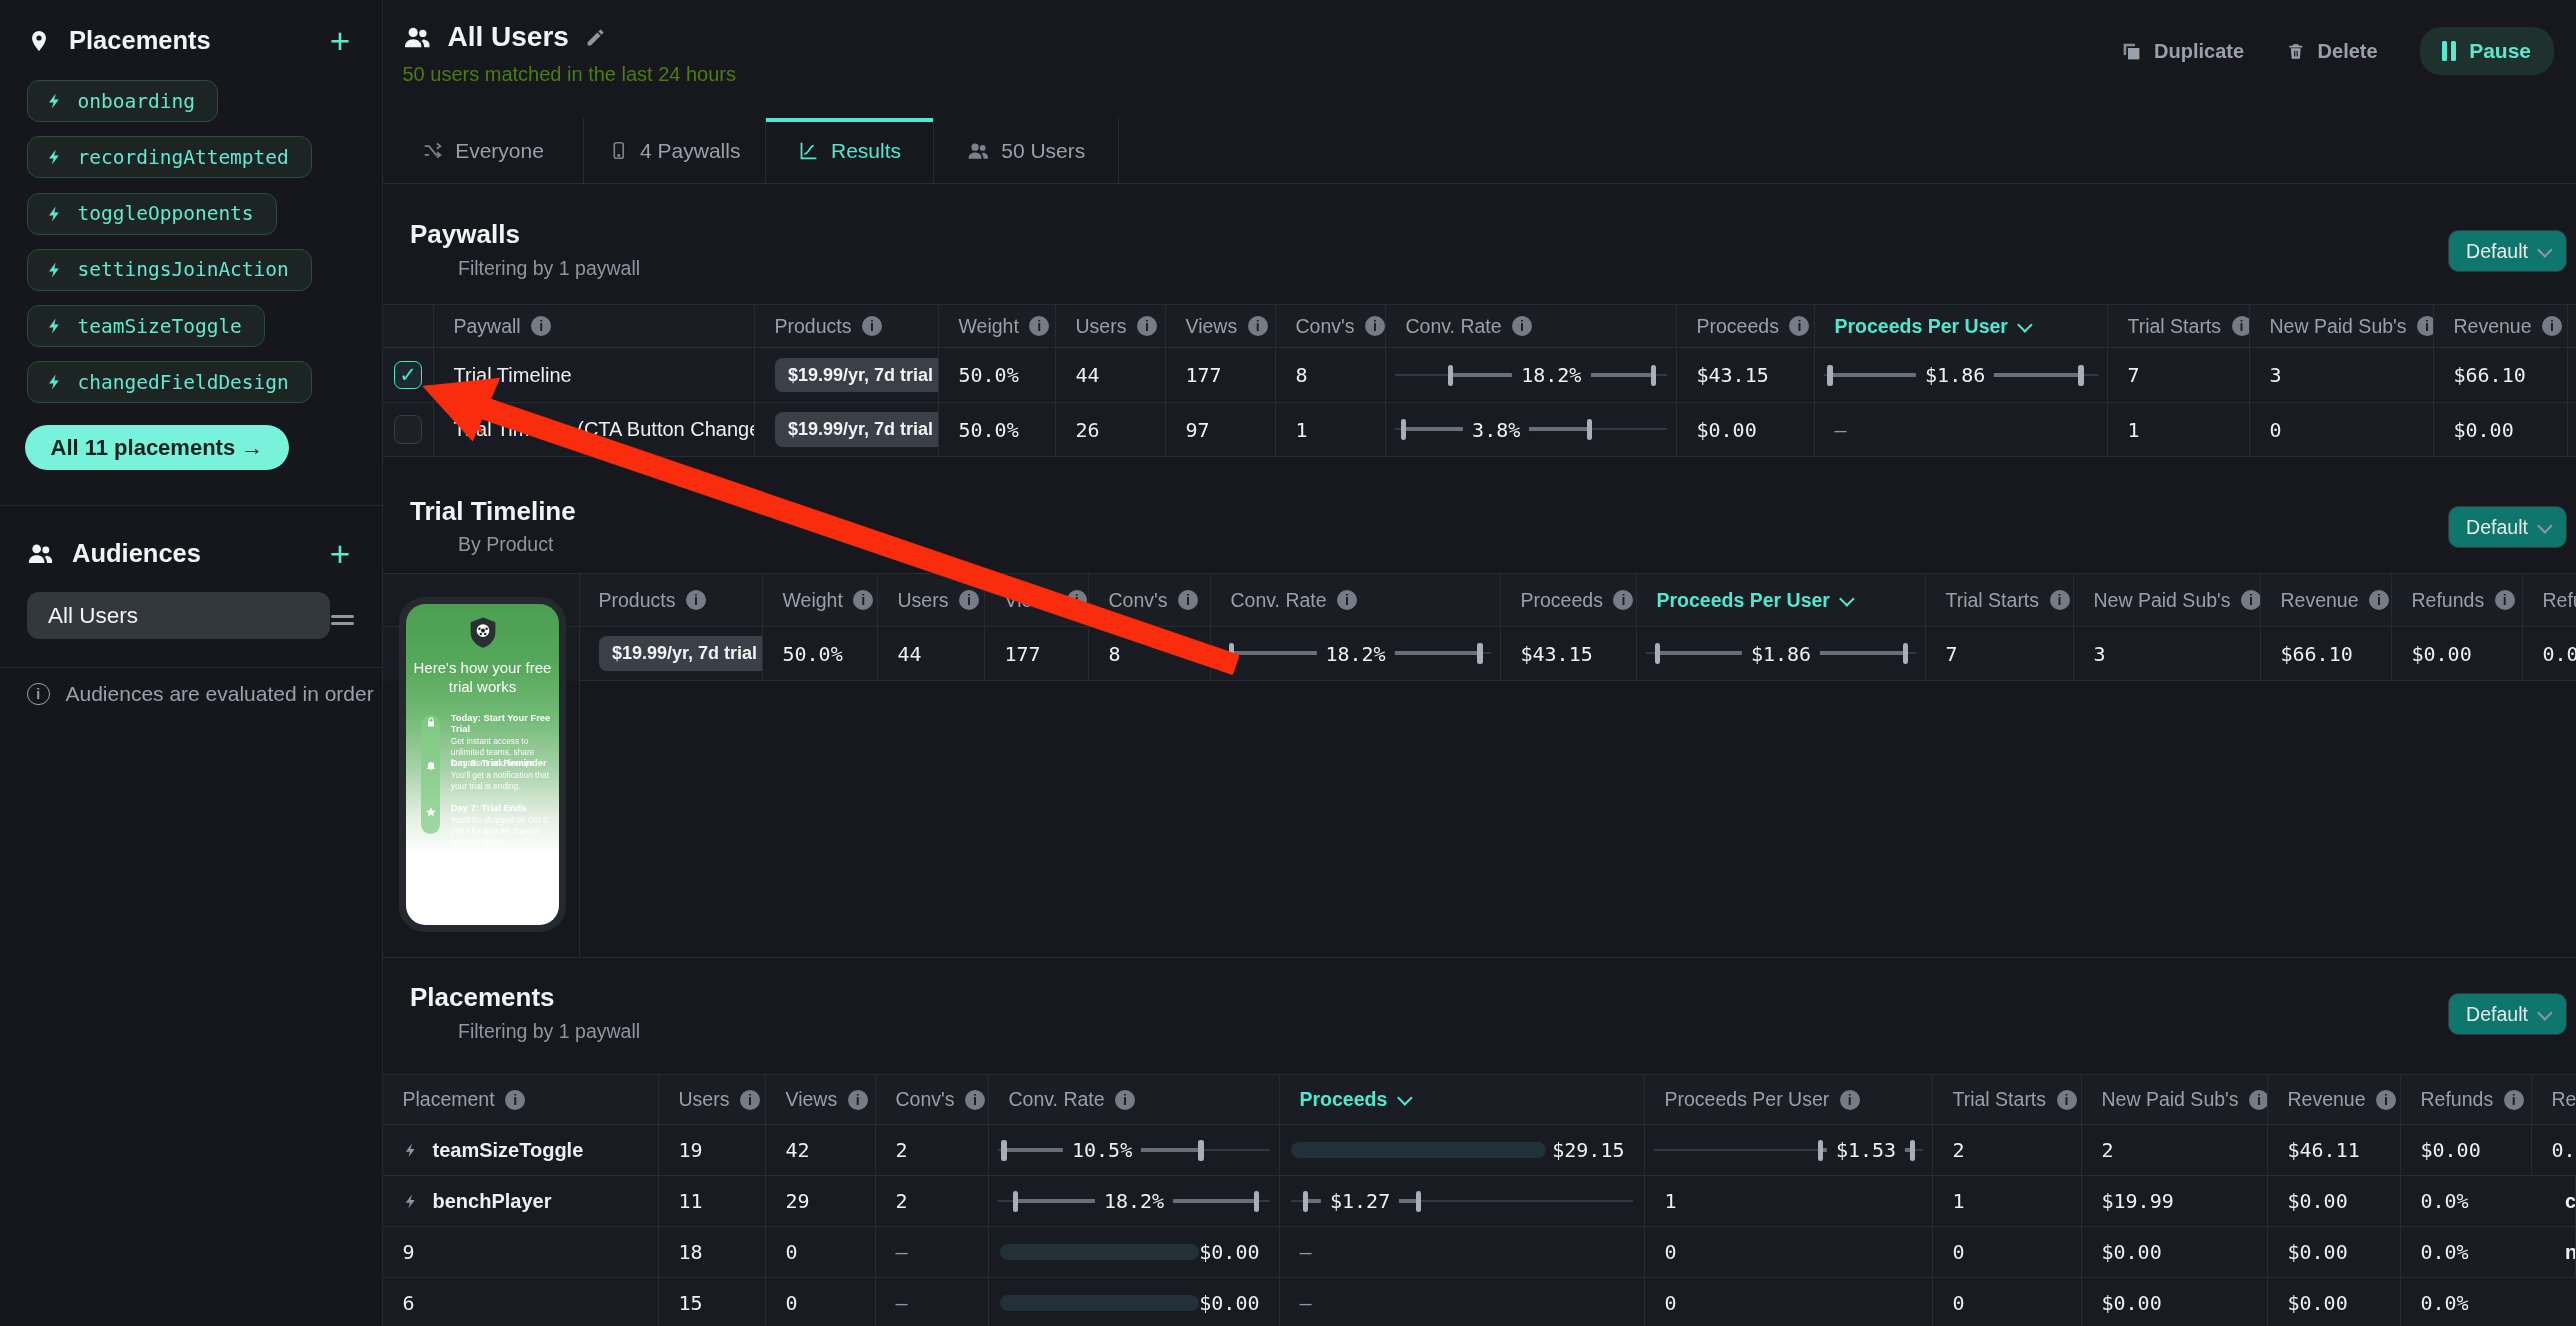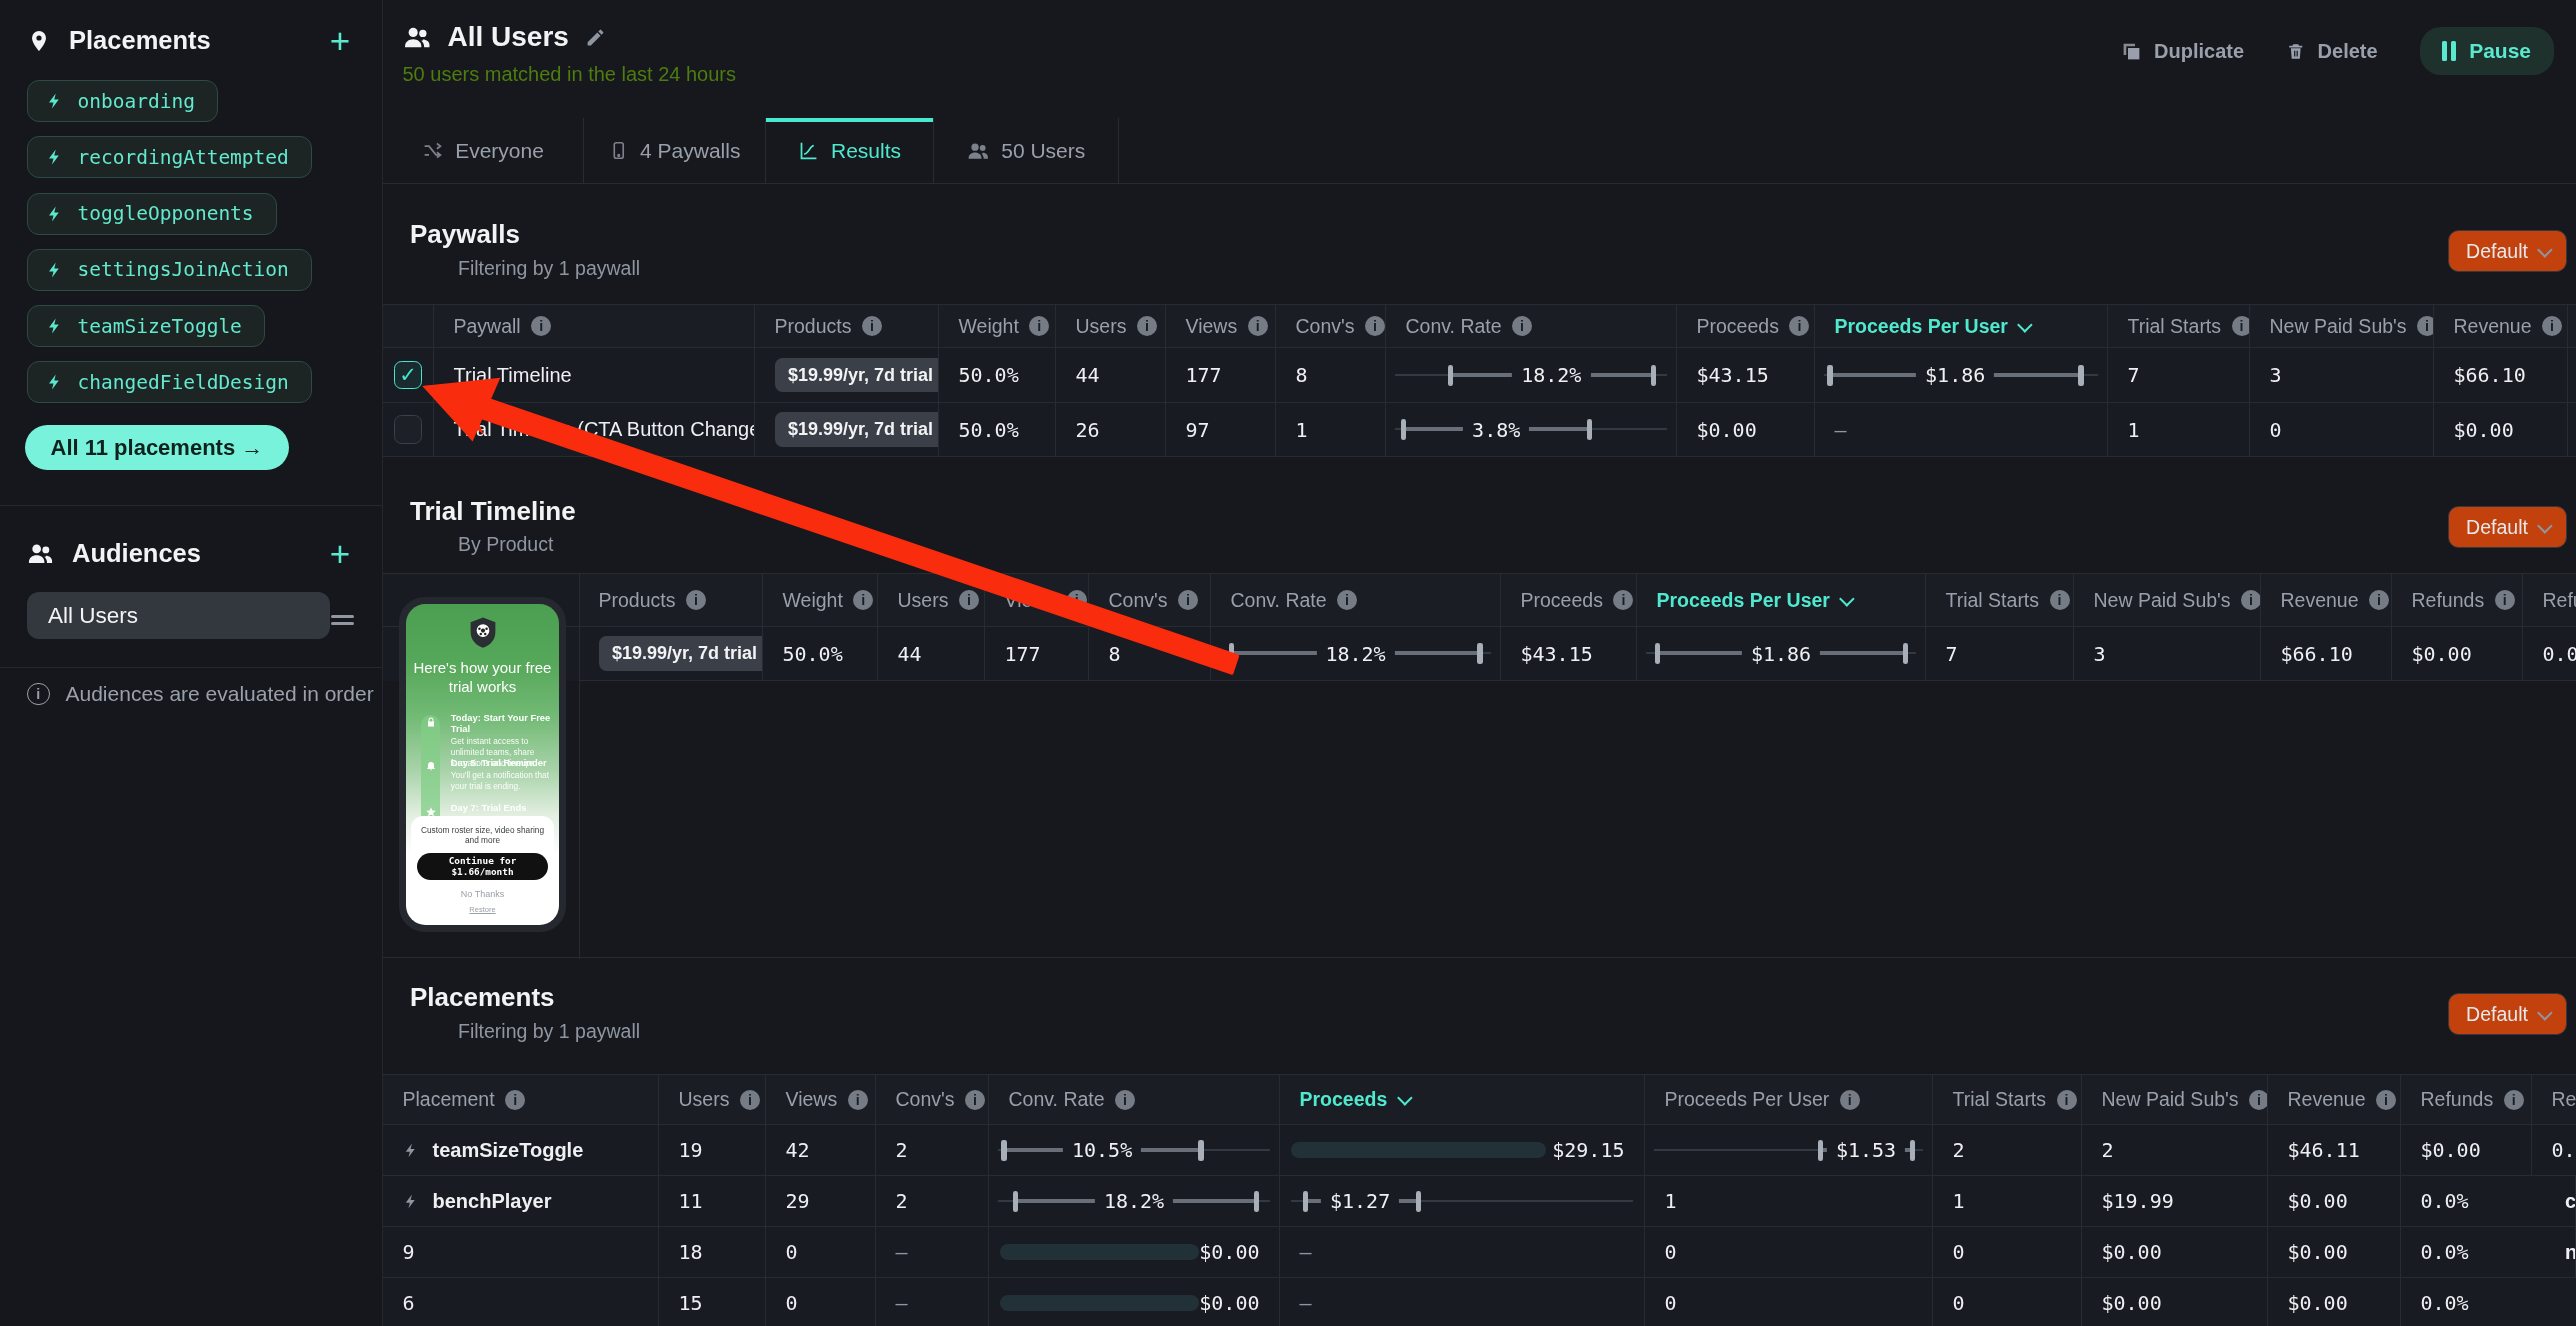--- a/index.html
+++ b/index.html
@@ -39,21 +39,21 @@
   .tabs { position:absolute; left:383px; top:118px; width:2193px; height:66px; border-bottom:0.8px solid #272b32; display:flex; }
   .tab { position:relative; display:flex; align-items:center; justify-content:center; gap:12px; border-right:0.8px solid #272b32; color:#9aa0ab; font-size:21px; cursor:pointer; }
   .tab .ti { color:#7c828c; }
   .tab.active { color:#4fe9cf;align-items:center; }
   .tab.active .ti { color:#4fe9cf; }
   .tab.active::before { content:""; position:absolute; left:0; top:0; right:0; height:3.8px; background:#49e9cf; }
 
   
   .sec-title { position:absolute; left:410px; font-size:26px; font-weight:700; color:#f2f3f5; }
   .sec-sub { position:absolute; left:410px; font-size:19.5px; color:#8f96a1;margin-left:48px; }
-  .default-btn { position:absolute; left:2448px; width:119px; height:42px; background:#c2410c; border:0.8px solid #33383f; border-radius:10.5px; display:flex; align-items:center; justify-content:center; gap:10.5px; font-size:19.5px; color:#e7e9ec; cursor:pointer; }
+  .default-btn { position:absolute; left:2448px; width:119px; height:42px; background:#0f766e; border:0.8px solid #33383f; border-radius:10.5px; display:flex; align-items:center; justify-content:center; gap:10.5px; font-size:19.5px; color:#e7e9ec; cursor:pointer; }
   .chev { width:10.5px; height:10.5px; border-right:2.3px solid #8f96a1; border-bottom:2.3px solid #8f96a1; transform:rotate(45deg) translateY(-2.3px); }
   .chev.teal { border-color:#4fe9cf; }
 
   
   .tbl { position:absolute; display:grid; background:#181b21; border-top:0.8px solid #272b32; }
   .c { display:flex; align-items:center; padding:0 19.5px; border-right:0.8px solid #272b32; font-size:20px; color:#eef0f3; overflow:hidden; white-space:nowrap; }
   .h { background:#1a1d23; color:#99a0ab; font-size:19.5px; gap:10.5px; border-bottom:0.8px solid #272b32; }
   .h.sorted { color:#4fe9cf; font-weight:700; }
   .rb { border-bottom:0.8px solid #272b32; }
   .num { font-family:"DejaVu Sans Mono", monospace; }
@@ -540,26 +540,20 @@
       <span class="ph-ic" style="top:200px;">
         <svg width="12" height="12" viewBox="0 0 24 24" fill="#fff">
             <path d="M12 2.5 14.7 9l7 .4-5.4 4.4 1.8 6.8L12 16.8 5.9 20.6l1.8-6.8L2.3 9.4l7-.4z"></path>
           </svg>
       </span>
       <div class="ph-item" style="top:198px;">
         <b>Day 7: Trial Ends</b>
         <span>You'll be charged on Oct 8, 2024 for $19.99. Cancel anytime before.</span>
       </div>
 
-      <div class="ph-card">
-        <div class="ph-note">Custom roster size, video sharing and more</div>
-        <div class="ph-cta">Continue for $1.66/month</div>
-        <div class="ph-no">No Thanks</div>
-        <div class="ph-restore">Restore</div>
-      </div>
     </div>
   </div>
 </div>
 
 <div class="sec-title" style="top:982px;">Placements</div>
 <div class="sec-sub" style="top:1020px;">Filtering by 1 paywall</div>
 <div class="default-btn" style="top:993px;">
   <span>Default</span>
     <i class="chev"></i>
 </div>

